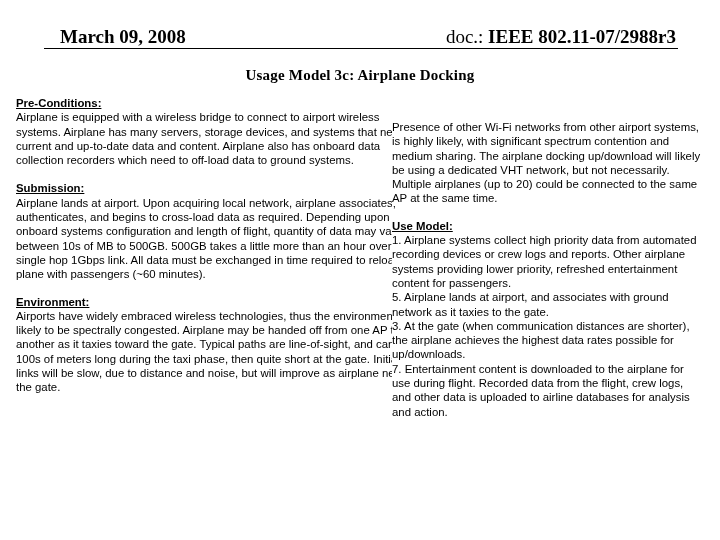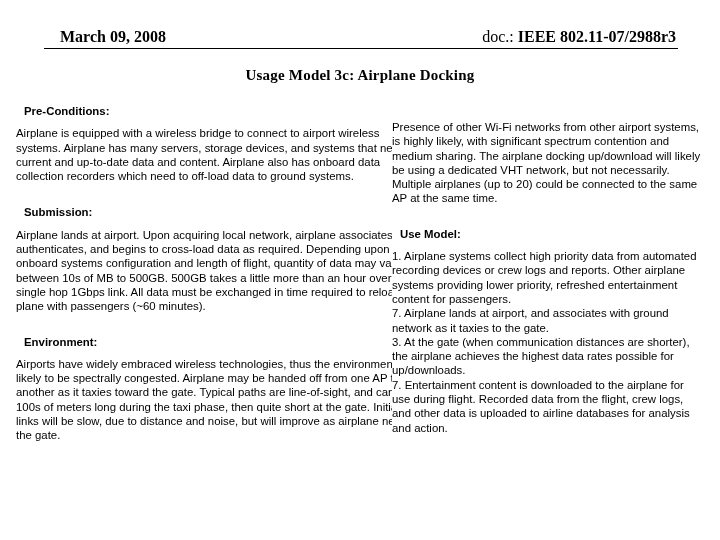--- a/index.html
+++ b/index.html
@@ -27,21 +27,21 @@
 
   
   .header {
     position: absolute;
     left: 44px;
     top: 28px;
     width: 634px;
     height: 20px;
     border-bottom: 1.4px solid #000;
     font-family: "Liberation Serif", "DejaVu Serif", serif;
-    font-size: 16px;
+    font-size: 19px;
     font-weight: bold;
     line-height: 17px;
   }
   .header-date {
     position: absolute;
     left: 16px;
     top: 0;
     white-space: nowrap;
   }
   .header-doc {
@@ -87,22 +87,23 @@
 
   .col-right {
     left: 392px;
     top: 120px;
     width: 312px;
     z-index: 2;
   }
 
   .sec-head {
     font-weight: bold;
+    text-decoration: underline;
     display: inline-block;
-    margin: 8px;
+    margin: 0;
     padding: 0;
     line-height: 14.3px;
   }
 
   .sec-head-wrap {
     display: block;
     line-height: 14.3px;
   }
 
   .para {
@@ -196,21 +197,21 @@
 
     <div class="block">
       <div class="para">Presence of other Wi-Fi networks from other airport systems, is highly likely, with significant spectrum contention and medium sharing. The airplane docking up/download will likely be using a dedicated VHT network, but not necessarily. Multiple airplanes (up to 20) could be connected to the same AP at the same time.</div>
     </div>
 
     <div class="gap-md"></div>
 
     <div class="block">
       <span class="sec-head-wrap"><span class="sec-head">Use Model:</span></span>
       <div class="para">1. Airplane systems collect high priority data from automated recording devices or crew logs and reports.   Other airplane systems providing lower priority, refreshed entertainment content for passengers.</div>
-      <div class="para">7. Airplane lands at airport, and associates with ground network as it taxies to the gate.</div>
+      <div class="para">5. Airplane lands at airport, and associates with ground network as it taxies to the gate.</div>
       <div class="para">3. At the gate (when communication distances are shorter), the airplane achieves the highest data rates possible for up/downloads.</div>
       <div class="para">7. Entertainment content is downloaded to the airplane for use during flight.  Recorded data from the flight, crew logs, and other data is uploaded to airline databases for analysis and action.</div>
     </div>
 
   </div>
 
   <div class="footer">
     <span class="footer-left">Submission</span>
     <span class="footer-center">41</span>
     <span class="footer-right">Myles / De Vegt Wi-Fi Airports</span>

